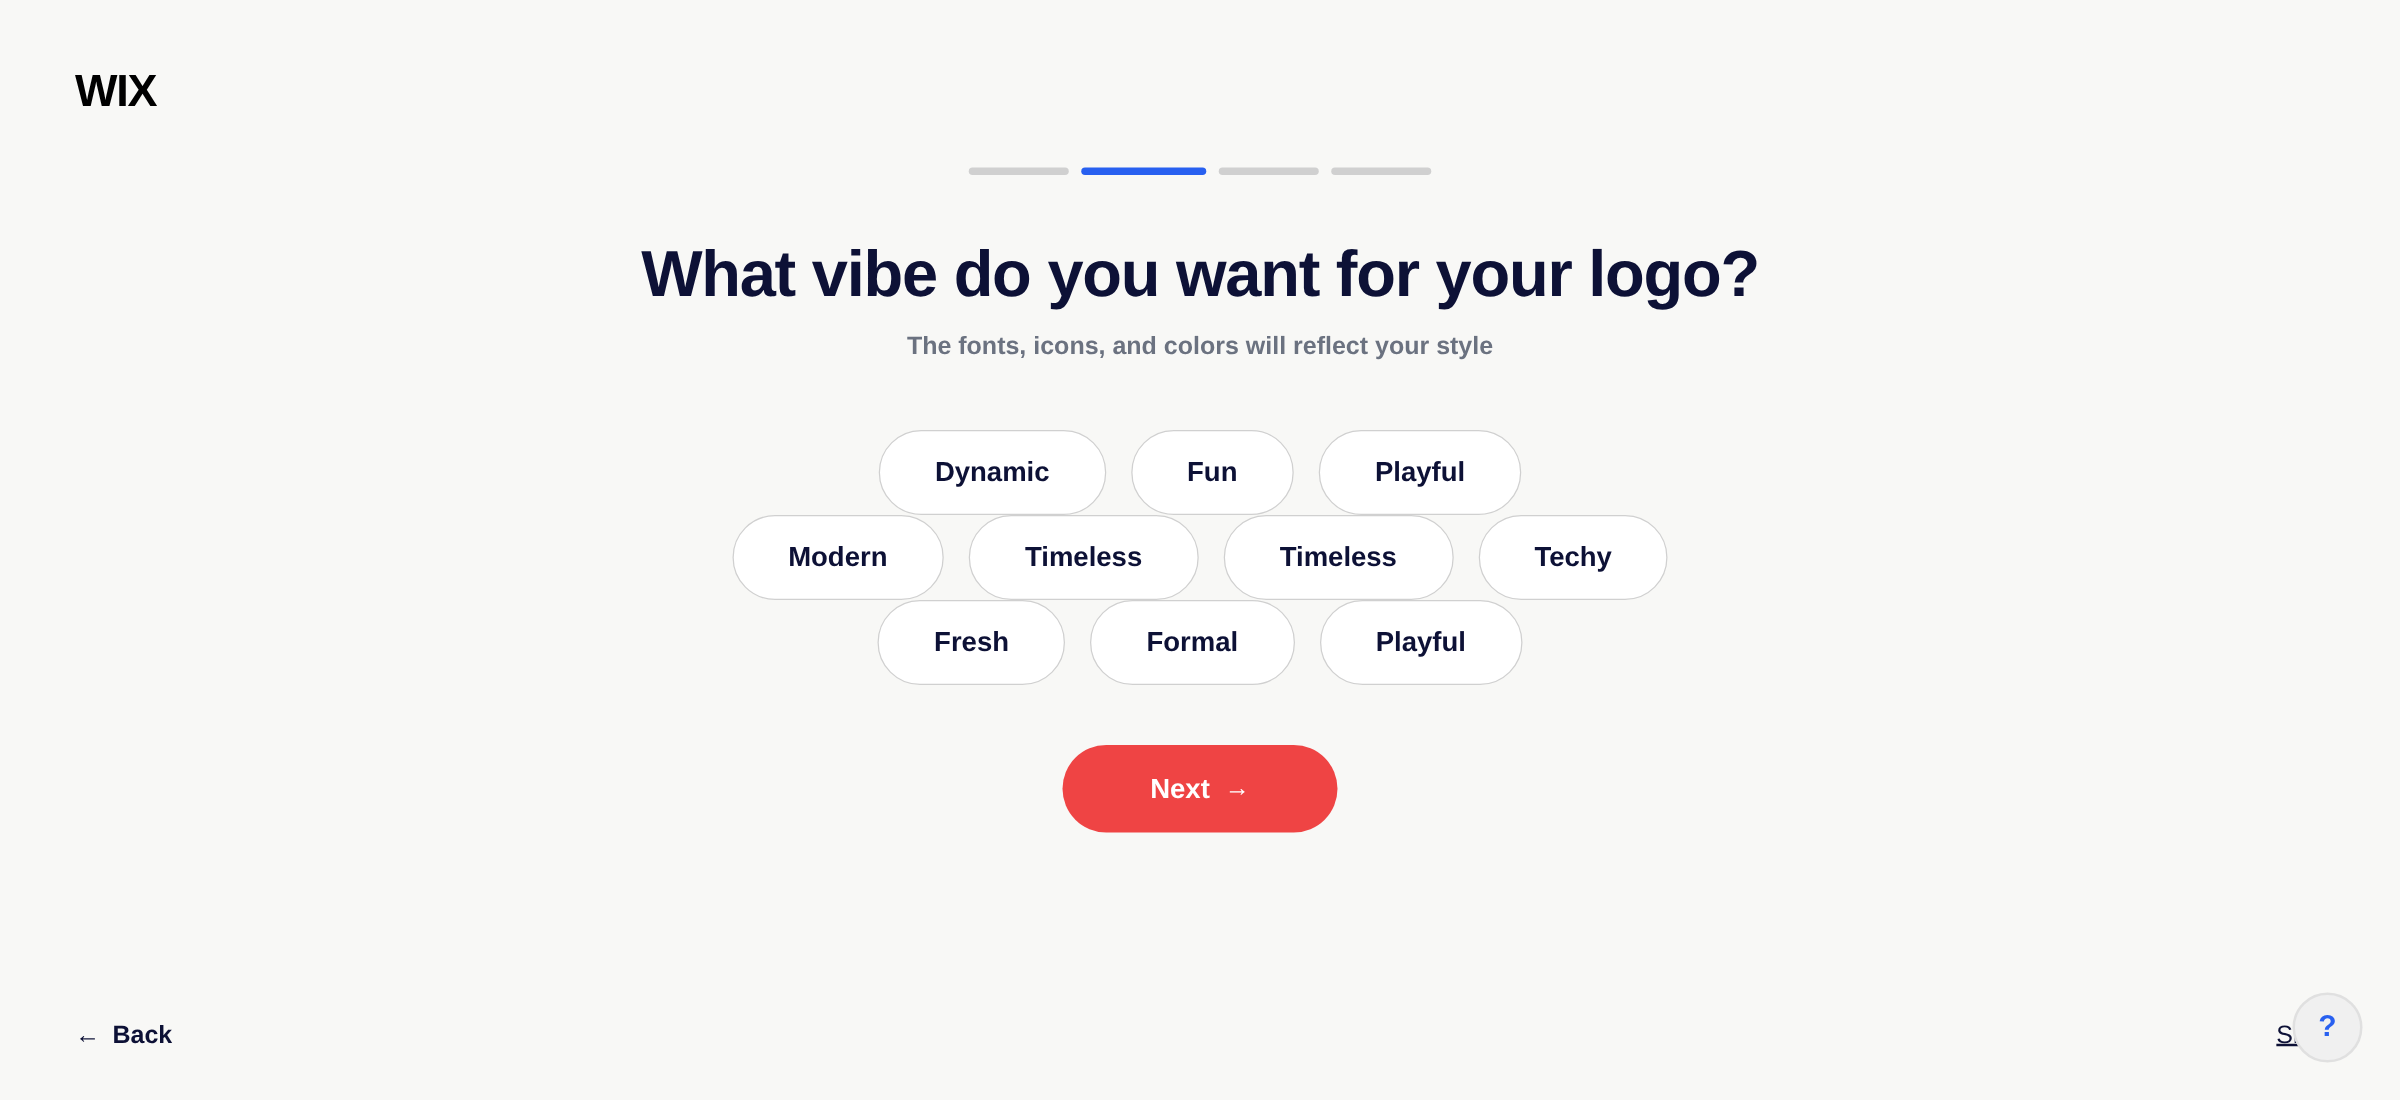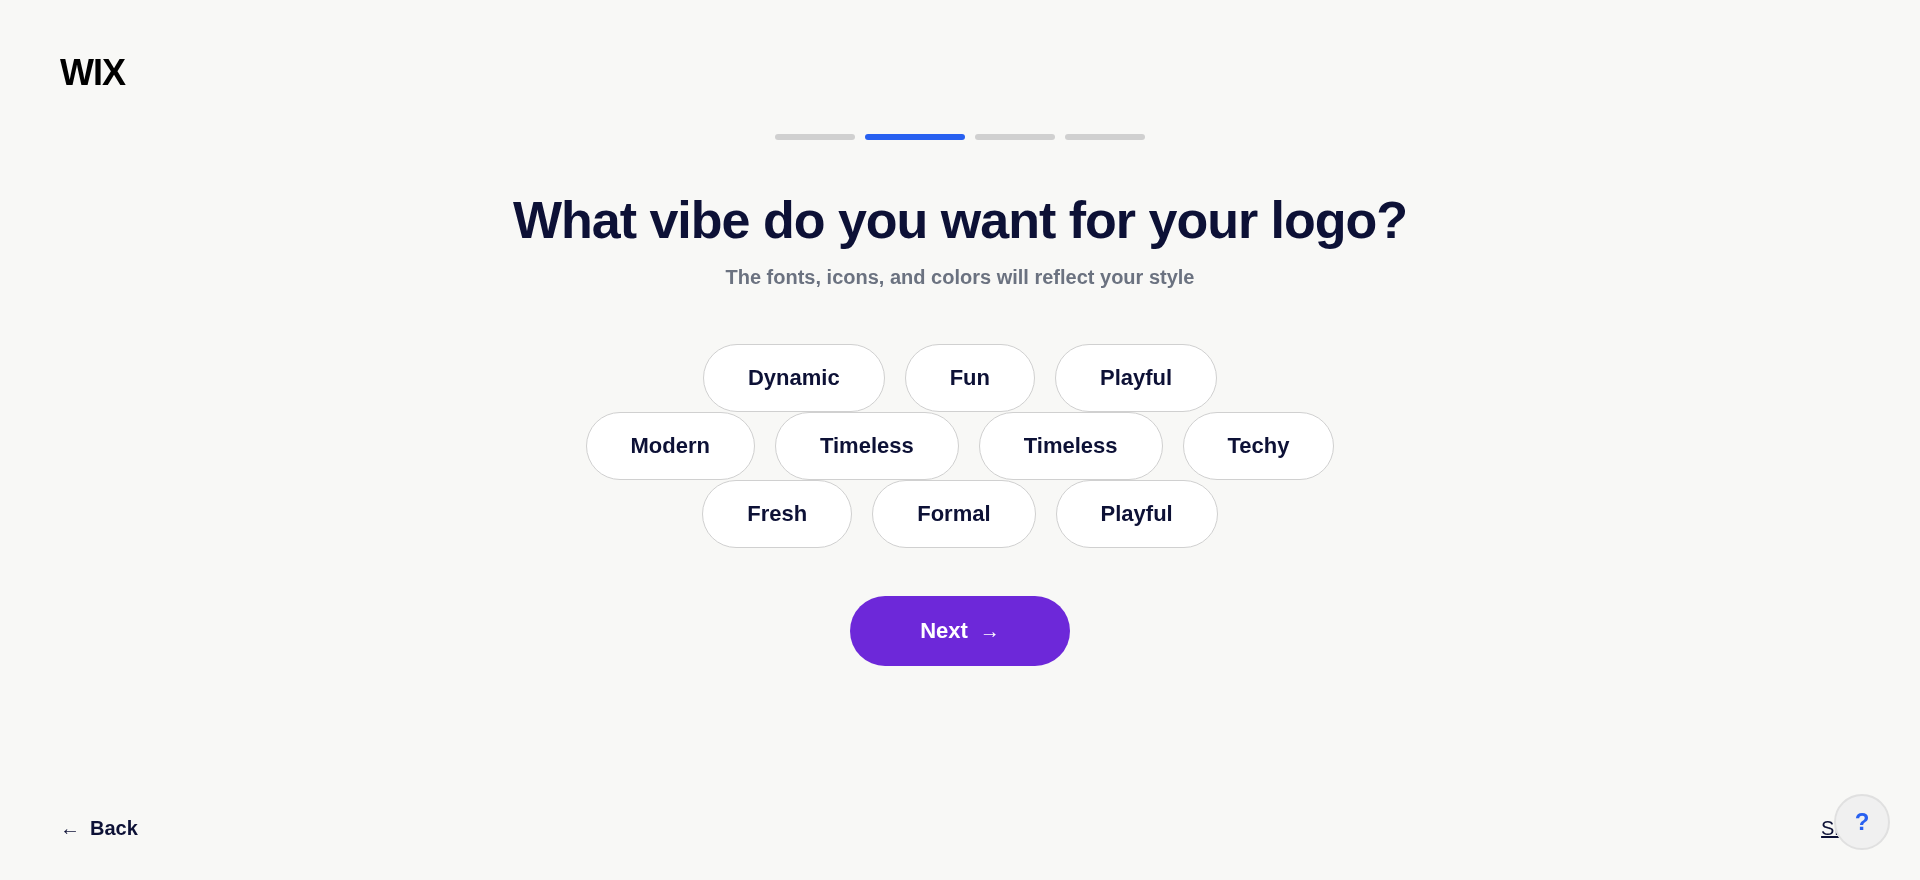--- a/index.html
+++ b/index.html
@@ -105,21 +105,21 @@
       color: #0d1136;
       background: #fff;
       cursor: pointer;
       transition: border-color 0.2s, background 0.2s;
       white-space: nowrap;
     }
 
     
     .next-button {
       margin-top: 48px;
-      background-color: #6d28d9;
+      background-color: #ef4444;
       color: #fff;
       border: none;
       border-radius: 50px;
       padding: 22px 70px;
       font-size: 22px;
       font-weight: 700;
       cursor: pointer;
       display: flex;
       align-items: center;
       gap: 12px;

